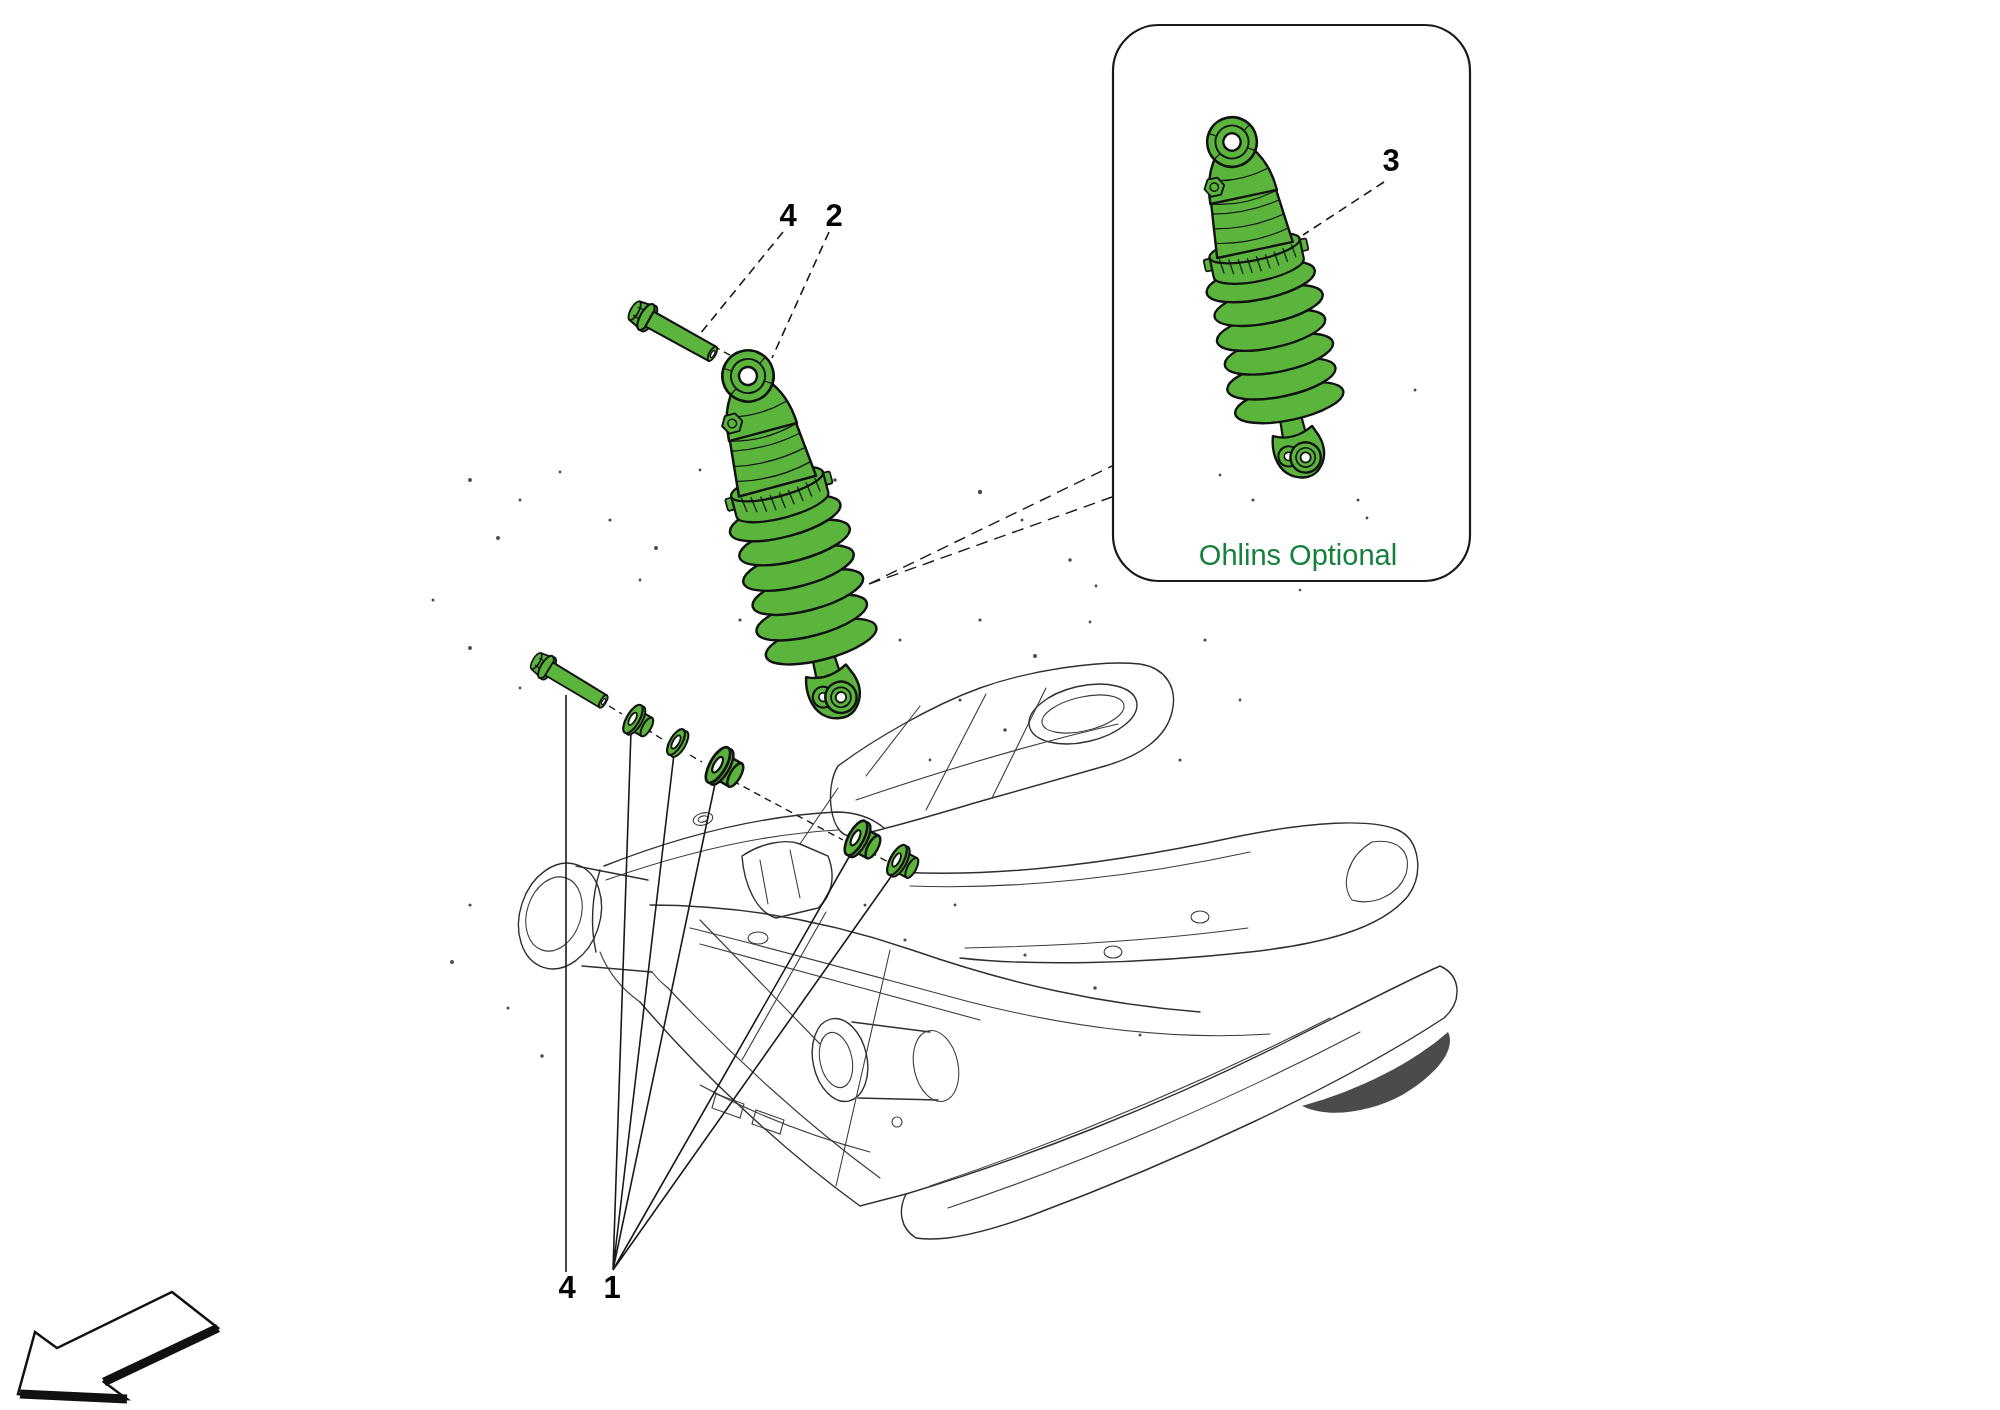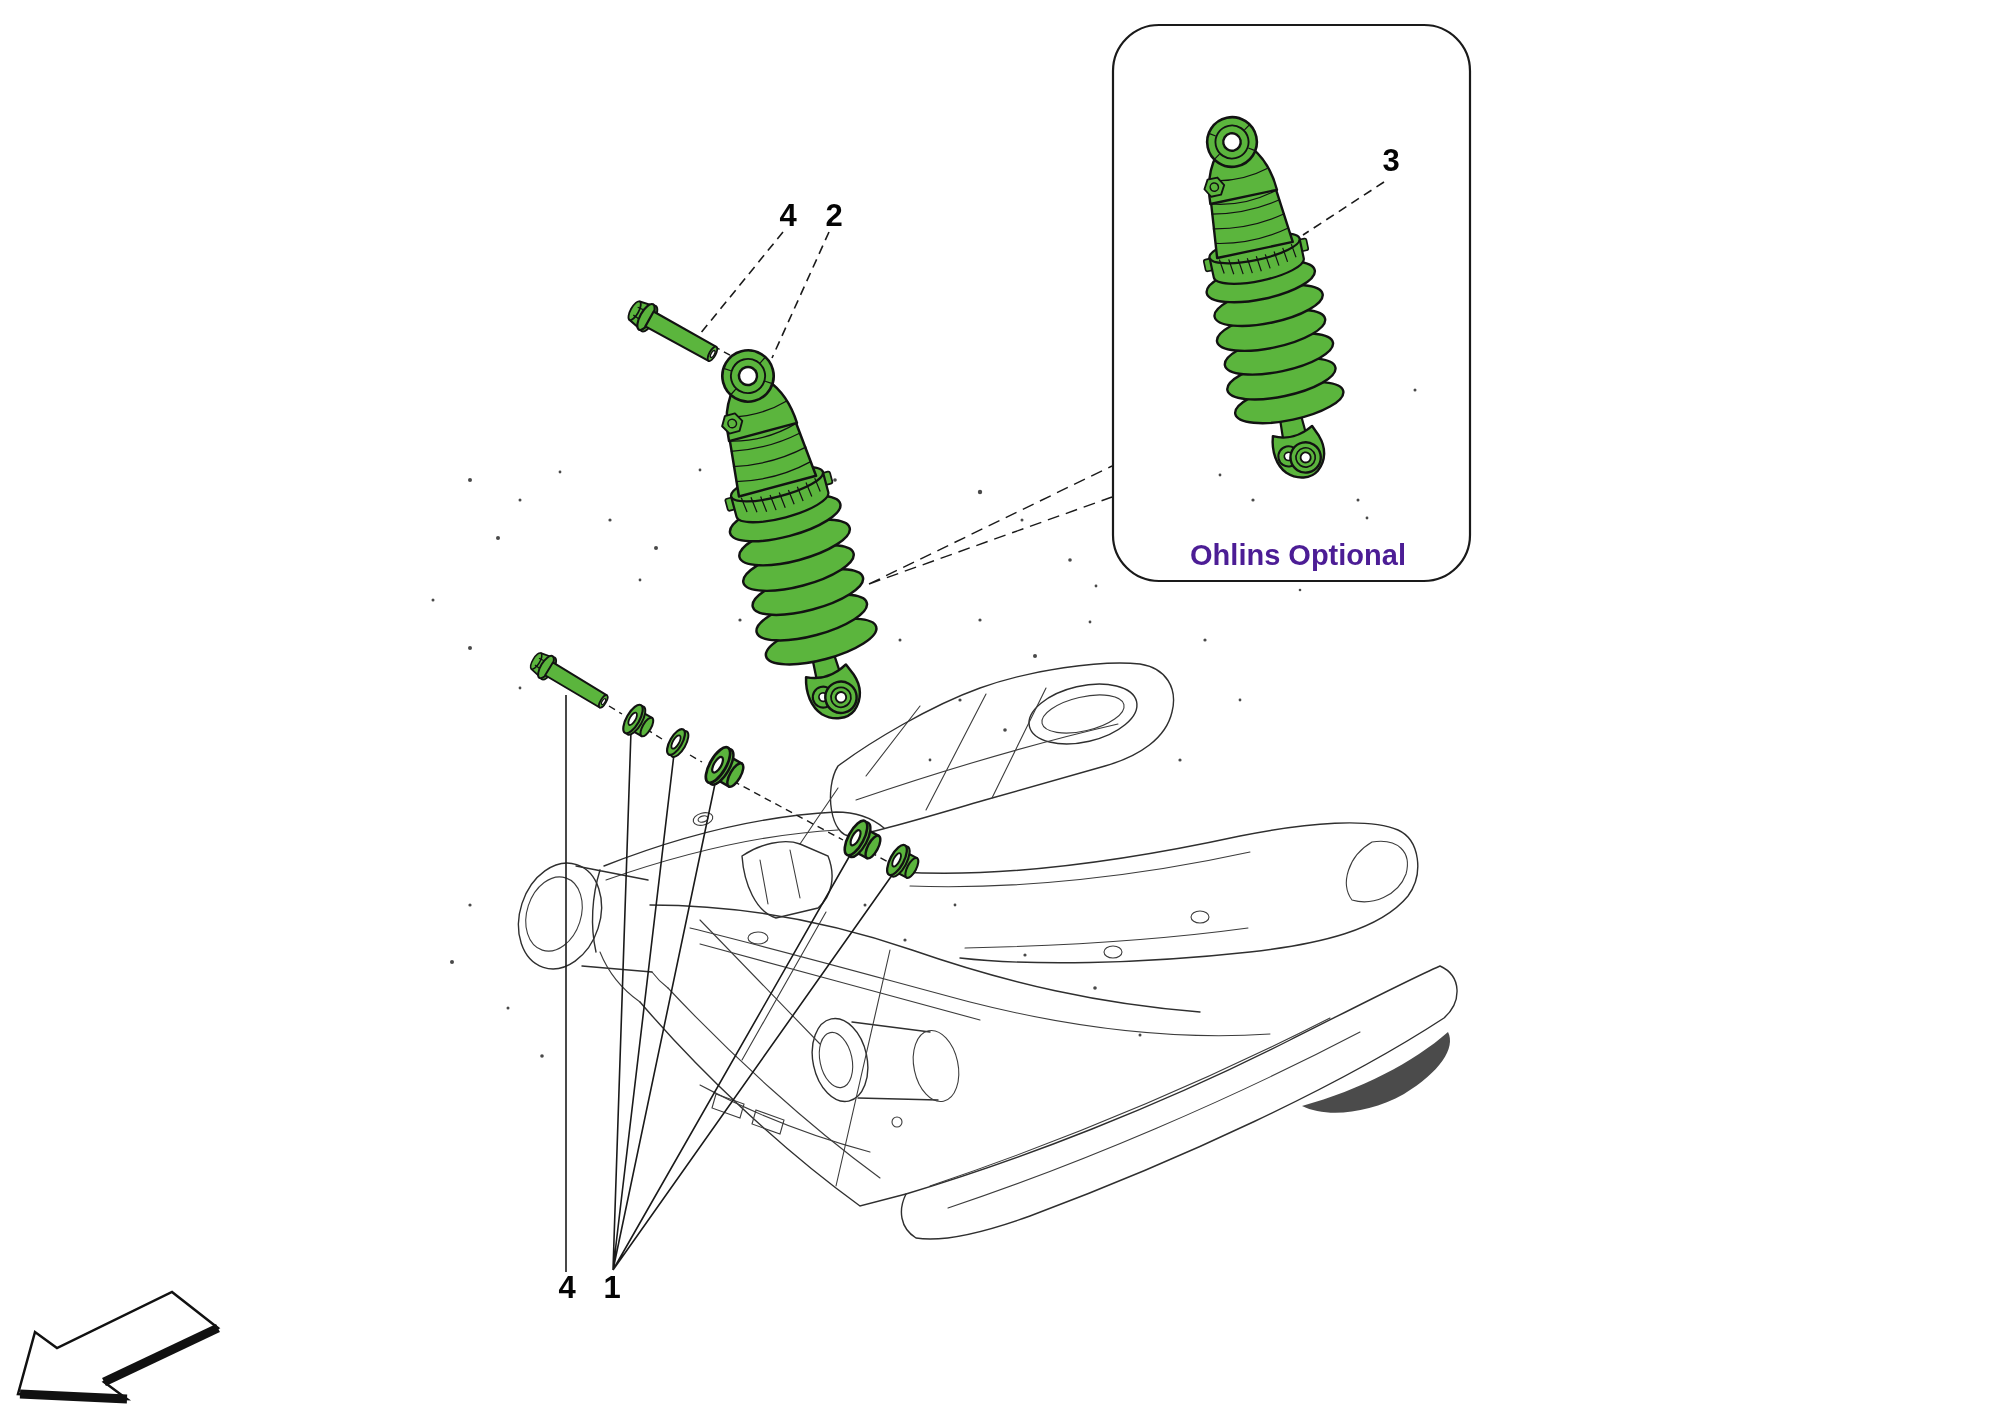--- a/index.html
+++ b/index.html
@@ -8,21 +8,21 @@
   svg{position:absolute;left:0;top:0;}
   .gfill{fill:var(--part-green,#5bb53d);stroke:#121212;stroke-linejoin:round;}
   .wire{fill:none;stroke:#2f2f2f;stroke-width:1.4;stroke-linecap:round;}
   .wire2{fill:none;stroke:#3c3c3c;stroke-width:1.1;stroke-linecap:round;}
   .lead{fill:none;stroke:#1a1a1a;stroke-width:1.6;}
   .lead-dash{fill:none;stroke:#1a1a1a;stroke-width:1.6;stroke-dasharray:9 6;}
   .lead-dash2{fill:none;stroke:#1a1a1a;stroke-width:1.4;stroke-dasharray:12 7;}
   .axis-dash{fill:none;stroke:#1a1a1a;stroke-width:1.4;stroke-dasharray:7 5;}
   .thin{fill:none;stroke:#121212;stroke-width:1.3;}
   .callout{position:absolute;transform:translate(-50%,-50%);font-weight:bold;font-size:31px;color:#040404;}
-  .caption{position:absolute;transform:translate(-50%,-50%);font-weight:bold;font-size:29px;color:#4c1d95;white-space:nowrap;}
+  .caption{position:absolute;transform:translate(-50%,-50%);font-weight:normal;font-size:29px;color:#15803d;white-space:nowrap;}
 </style>
 </head>
 <body>
 
 <div class="canvas">
 <svg width="2000" height="1410" viewBox="0 0 2000 1410">
 
   <defs>
 
     <g id="sym-shock">

